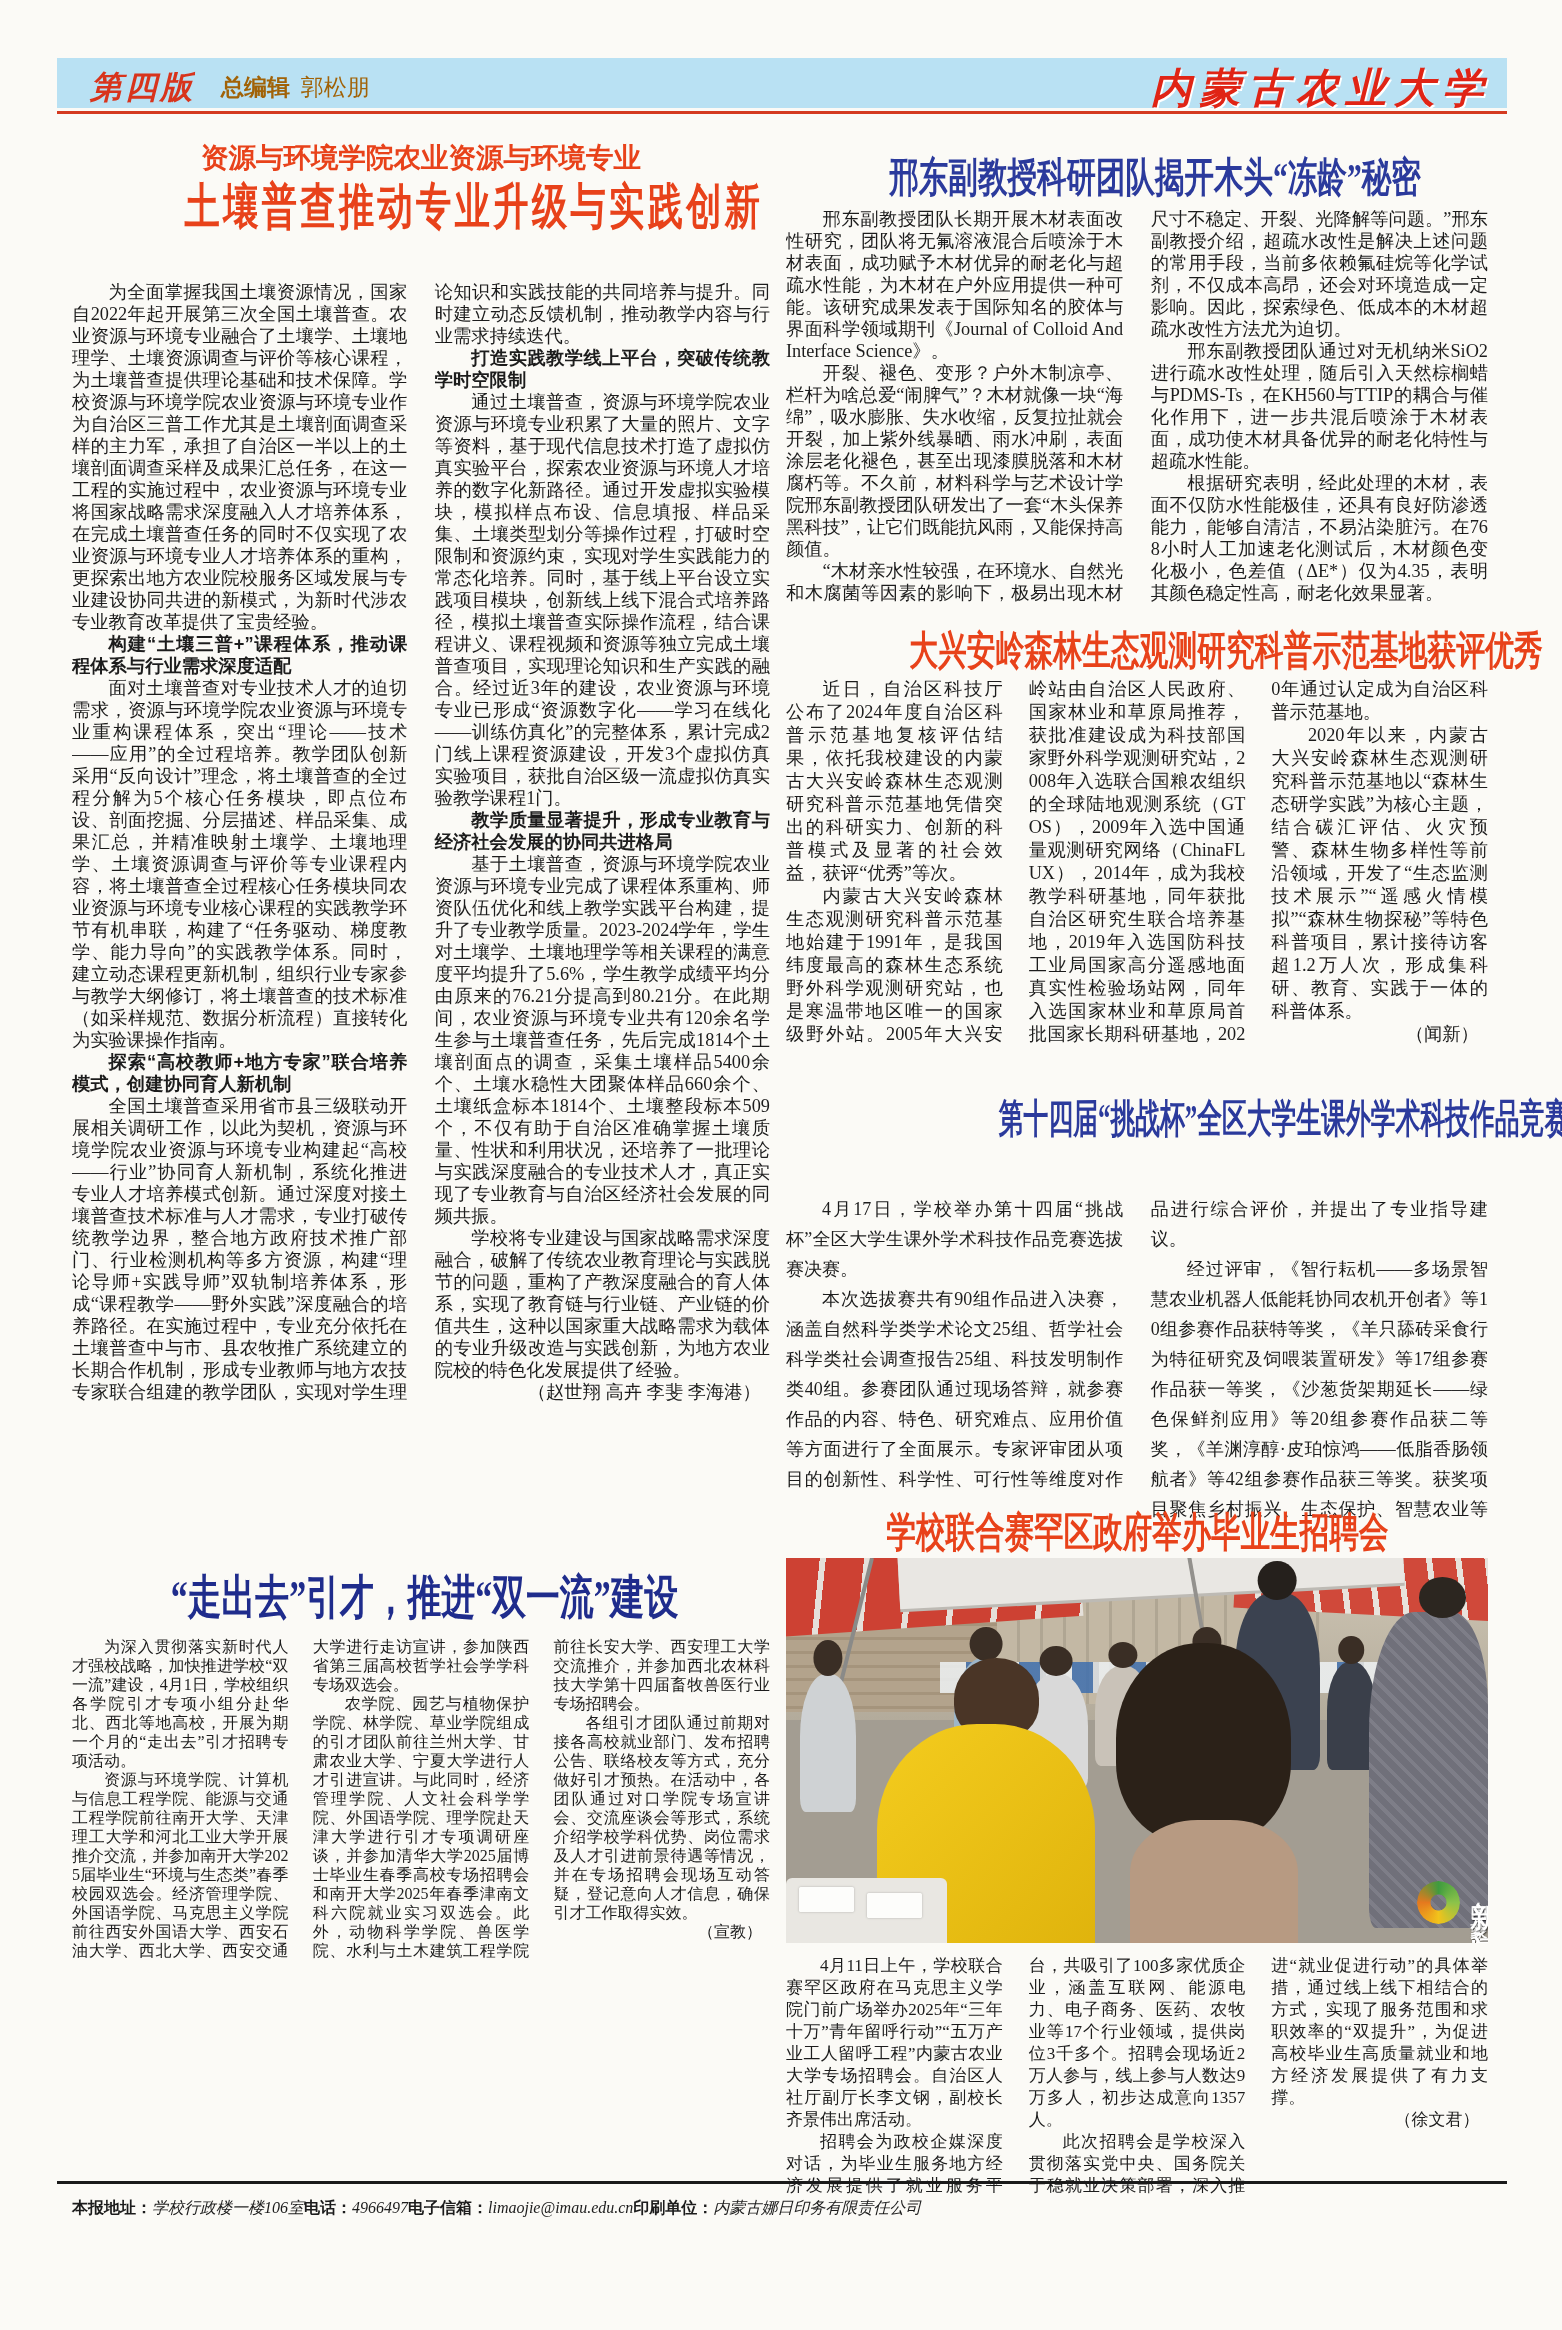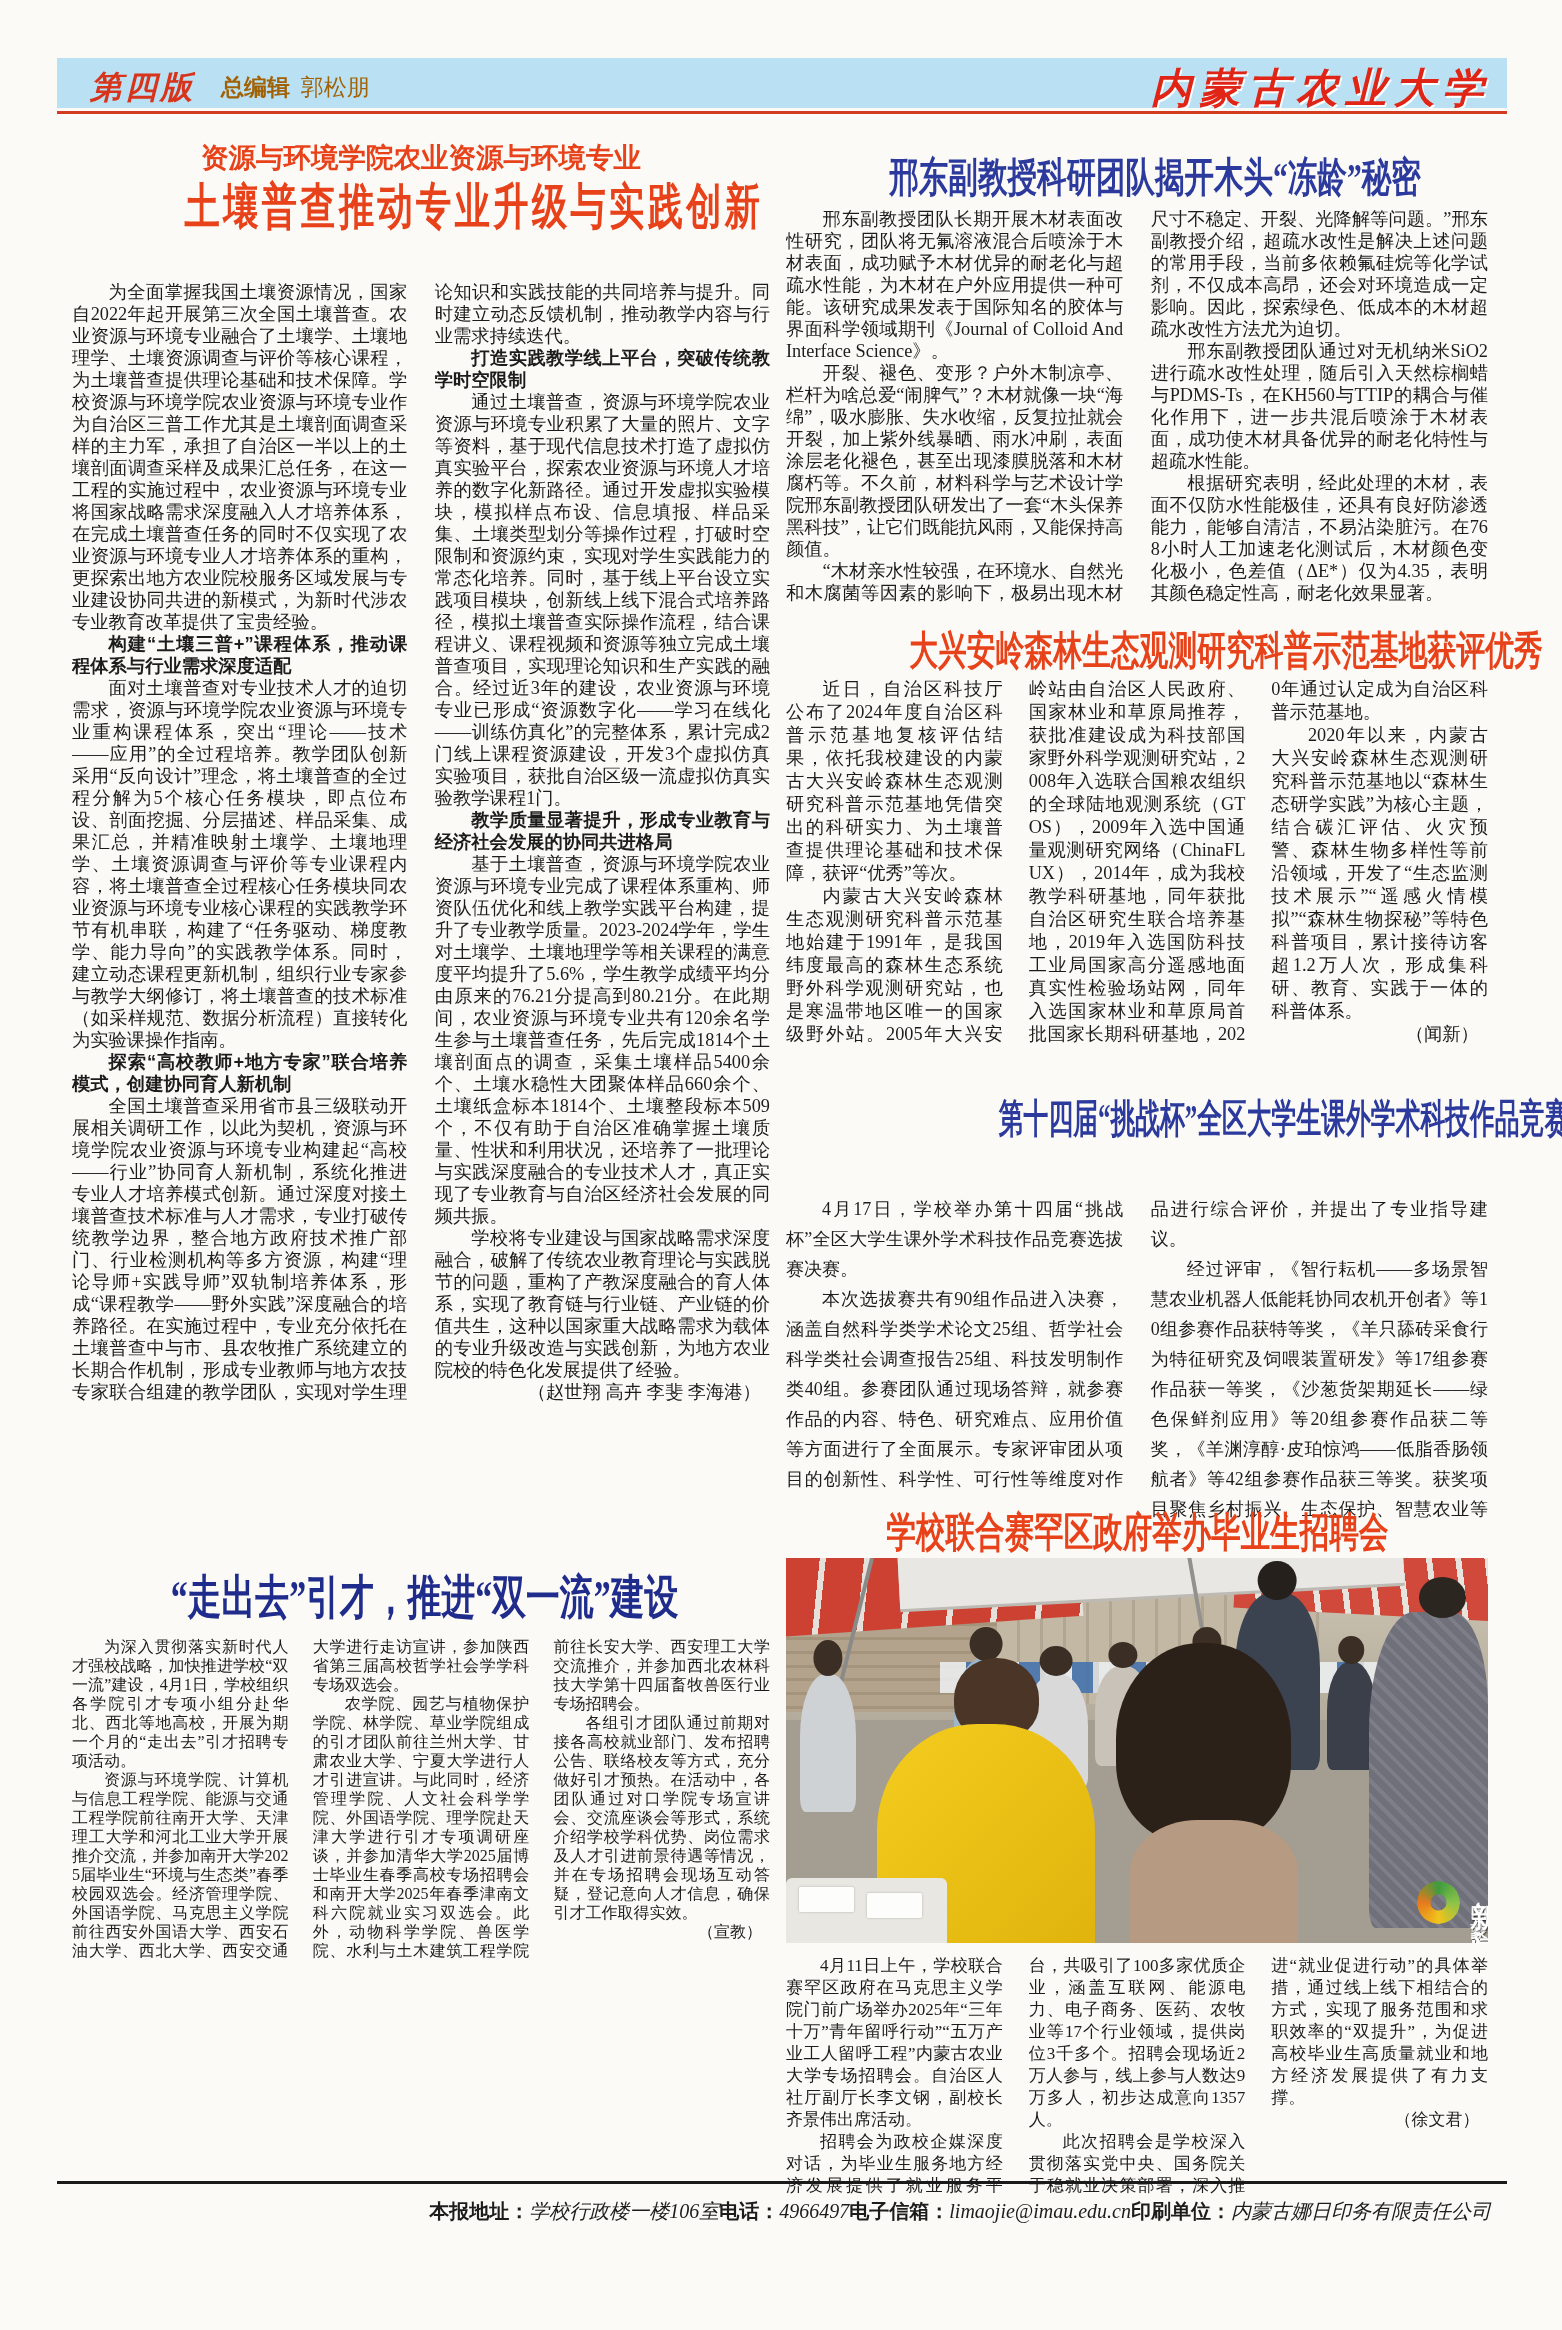--- a/index.html
+++ b/index.html
@@ -60,21 +60,21 @@
   .ph-man-gray{left:83%;top:14%;width:17%;height:82%;background:repeating-linear-gradient(45deg,#70707a 0 6.9px,#7e7e88 6.9px 10.7px);border-radius:38% 30% 6% 6%;}
   .ph-man-gray::before{content:"";position:absolute;left:42%;top:-11%;width:40%;height:13%;border-radius:50%;background:#2c2620;}
   .ph-watermark{right:2.5%;bottom:5%;display:flex;align-items:center;gap:10.7px;}
   .ph-logo{position:static;width:43px;height:43px;border-radius:50%;background:conic-gradient(#3f9b3f,#8bc34a,#f2c31b,#e5791e,#3f9b3f);-webkit-mask:radial-gradient(circle,transparent 0 7.6px,#000 8.4px);mask:radial-gradient(circle,transparent 0 7.6px,#000 8.4px);}
   .ph-wm-text{position:static;color:#fff;font-family:"Liberation Sans","DejaVu Sans",sans-serif;text-shadow:0.8px 0.8px 1.5px rgba(0,0,0,.6);line-height:1.15;}
   .ph-wm-line1{font-size:17px;font-weight:bold;letter-spacing:1.5px;}
   .ph-wm-line2{font-size:27.5px;font-weight:bold;letter-spacing:6.1px;}
 
   
   .footer-rule{position:absolute;left:57px;top:2181px;width:1450px;height:3.1px;background:#1a1a1a;}
-  .footer{position:absolute;left:72px;top:2198px;width:1419px;display:flex;justify-content:flex-end;font-size:20px;}
+  .footer{position:absolute;left:72px;top:2198px;width:1419px;display:flex;justify-content:flex-start;font-size:16px;}
   .f-item{white-space:nowrap;}
   .f-label{font-family:"Liberation Sans","DejaVu Sans",sans-serif;font-weight:bold;}
   .f-value{font-style:italic;}
 </style>
 </head>
 <body>
 
 <div class="page">
 
   <div class="band"></div>
@@ -103,21 +103,21 @@
   <div class="body-block a2-body">
       <p class="para">邢东副教授团队长期开展木材表面改性研究，团队将无氟溶液混合后喷涂于木材表面，成功赋予木材优异的耐老化与超疏水性能，为木材在户外应用提供一种可能。该研究成果发表于国际知名的胶体与界面科学领域期刊《Journal of Colloid And Interface Science》。</p>
       <p class="para">开裂、褪色、变形？户外木制凉亭、栏杆为啥总爱“闹脾气”？木材就像一块“海绵”，吸水膨胀、失水收缩，反复拉扯就会开裂，加上紫外线暴晒、雨水冲刷，表面涂层老化褪色，甚至出现漆膜脱落和木材腐朽等。不久前，材料科学与艺术设计学院邢东副教授团队研发出了一套“木头保养黑科技”，让它们既能抗风雨，又能保持高颜值。</p>
       <p class="para">“木材亲水性较强，在环境水、自然光和木腐菌等因素的影响下，极易出现木材尺寸不稳定、开裂、光降解等问题。”邢东副教授介绍，超疏水改性是解决上述问题的常用手段，当前多依赖氟硅烷等化学试剂，不仅成本高昂，还会对环境造成一定影响。因此，探索绿色、低成本的木材超疏水改性方法尤为迫切。</p>
       <p class="para">邢东副教授团队通过对无机纳米SiO2进行疏水改性处理，随后引入天然棕榈蜡与PDMS-Ts，在KH560与TTIP的耦合与催化作用下，进一步共混后喷涂于木材表面，成功使木材具备优异的耐老化特性与超疏水性能。</p>
       <p class="para">根据研究表明，经此处理的木材，表面不仅防水性能极佳，还具有良好防渗透能力，能够自清洁，不易沾染脏污。在768小时人工加速老化测试后，木材颜色变化极小，色差值（ΔE*）仅为4.35，表明其颜色稳定性高，耐老化效果显著。</p>
     </div>
 
   <div class="headline red" style="left:786px;top:623px;width:702px;font-size:40px;"><span class="cond">大兴安岭森林生态观测研究科普示范基地获评优秀</span></div>
   <div class="body-block a3-body">
-      <p class="para">近日，自治区科技厅公布了2024年度自治区科普示范基地复核评估结果，依托我校建设的内蒙古大兴安岭森林生态观测研究科普示范基地凭借突出的科研实力、为土壤普查提供理论基础和技术保障，获评“优秀”等次。</p>
+      <p class="para">近日，自治区科技厅公布了2024年度自治区科普示范基地复核评估结果，依托我校建设的内蒙古大兴安岭森林生态观测研究科普示范基地凭借突出的科研实力、创新的科普模式及显著的社会效益，获评“优秀”等次。</p>
       <p class="para">内蒙古大兴安岭森林生态观测研究科普示范基地始建于1991年，是我国纬度最高的森林生态系统野外科学观测研究站，也是寒温带地区唯一的国家级野外站。2005年大兴安岭站由自治区人民政府、国家林业和草原局推荐，获批准建设成为科技部国家野外科学观测研究站，2008年入选联合国粮农组织的全球陆地观测系统（GTOS），2009年入选中国通量观测研究网络（ChinaFLUX），2014年，成为我校教学科研基地，同年获批自治区研究生联合培养基地，2019年入选国防科技工业局国家高分遥感地面真实性检验场站网，同年入选国家林业和草原局首批国家长期科研基地，2020年通过认定成为自治区科普示范基地。</p>
       <p class="para">2020年以来，内蒙古大兴安岭森林生态观测研究科普示范基地以“森林生态研学实践”为核心主题，结合碳汇评估、火灾预警、森林生物多样性等前沿领域，开发了“生态监测技术展示”“遥感火情模拟”“森林生物探秘”等特色科普项目，累计接待访客超1.2万人次，形成集科研、教育、实践于一体的科普体系。</p>
       <p class="byline">（闻新）</p>
     </div>
 
   <div class="headline blue" style="left:786px;top:1091px;width:702px;font-size:40px;"><span class="cond2">第十四届“挑战杯”全区大学生课外学术科技作品竞赛选拔赛举办</span></div>
   <div class="body-block a4-body">
       <p class="para">4月17日，学校举办第十四届“挑战杯”全区大学生课外学术科技作品竞赛选拔赛决赛。</p>
       <p class="para">本次选拔赛共有90组作品进入决赛，涵盖自然科学类学术论文25组、哲学社会科学类社会调查报告25组、科技发明制作类40组。参赛团队通过现场答辩，就参赛作品的内容、特色、研究难点、应用价值等方面进行了全面展示。专家评审团从项目的创新性、科学性、可行性等维度对作品进行综合评价，并提出了专业指导建议。</p>
       <p class="para">经过评审，《智行耘机——多场景智慧农业机器人低能耗协同农机开创者》等10组参赛作品获特等奖，《羊只舔砖采食行为特征研究及饲喂装置研发》等17组参赛作品获一等奖，《沙葱货架期延长——绿色保鲜剂应用》等20组参赛作品获二等奖，《羊渊淳醇·皮珀惊鸿——低脂香肠领航者》等42组参赛作品获三等奖。获奖项目聚焦乡村振兴、生态保护、智慧农业等热点领域，体现了学生关注社会需求的创新视野。</p>

